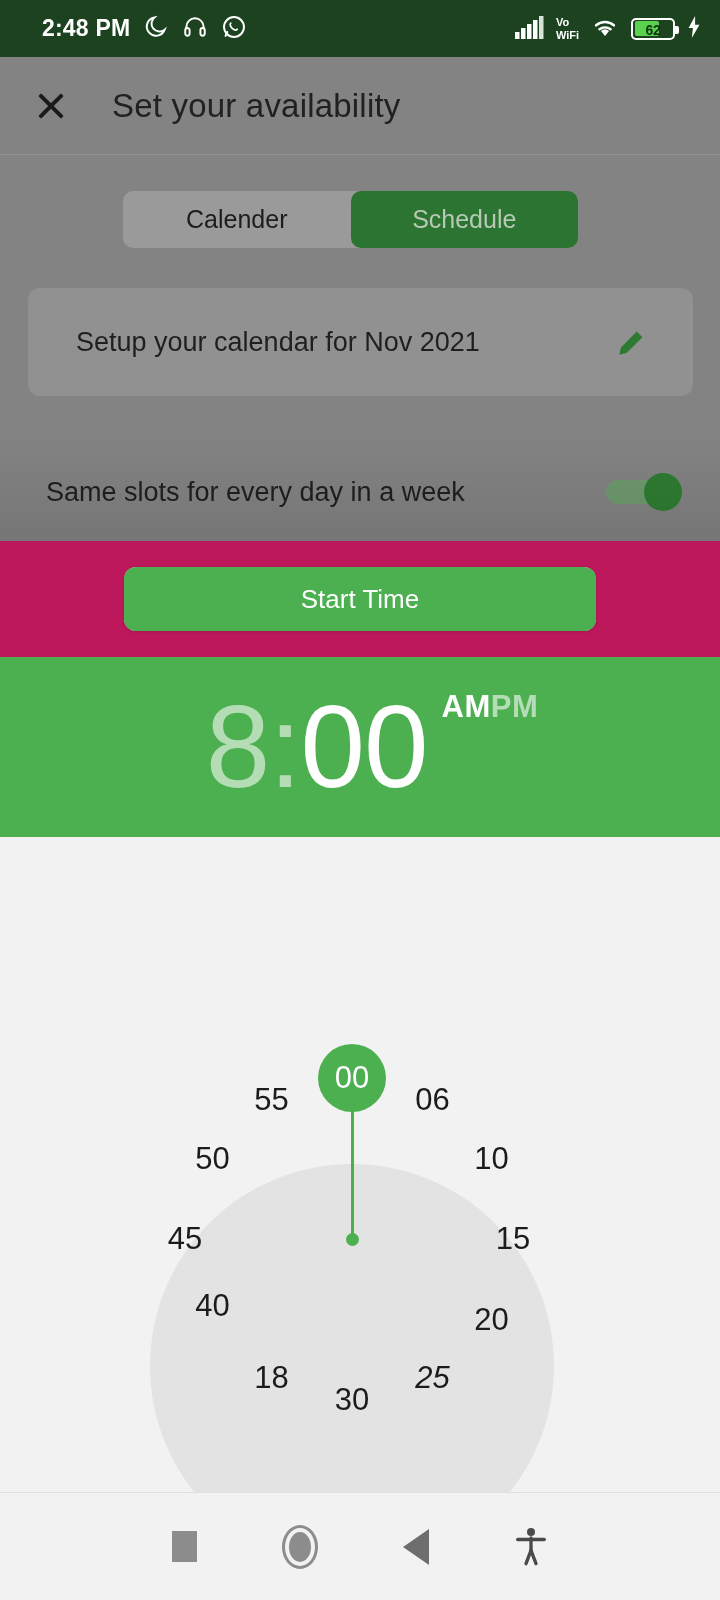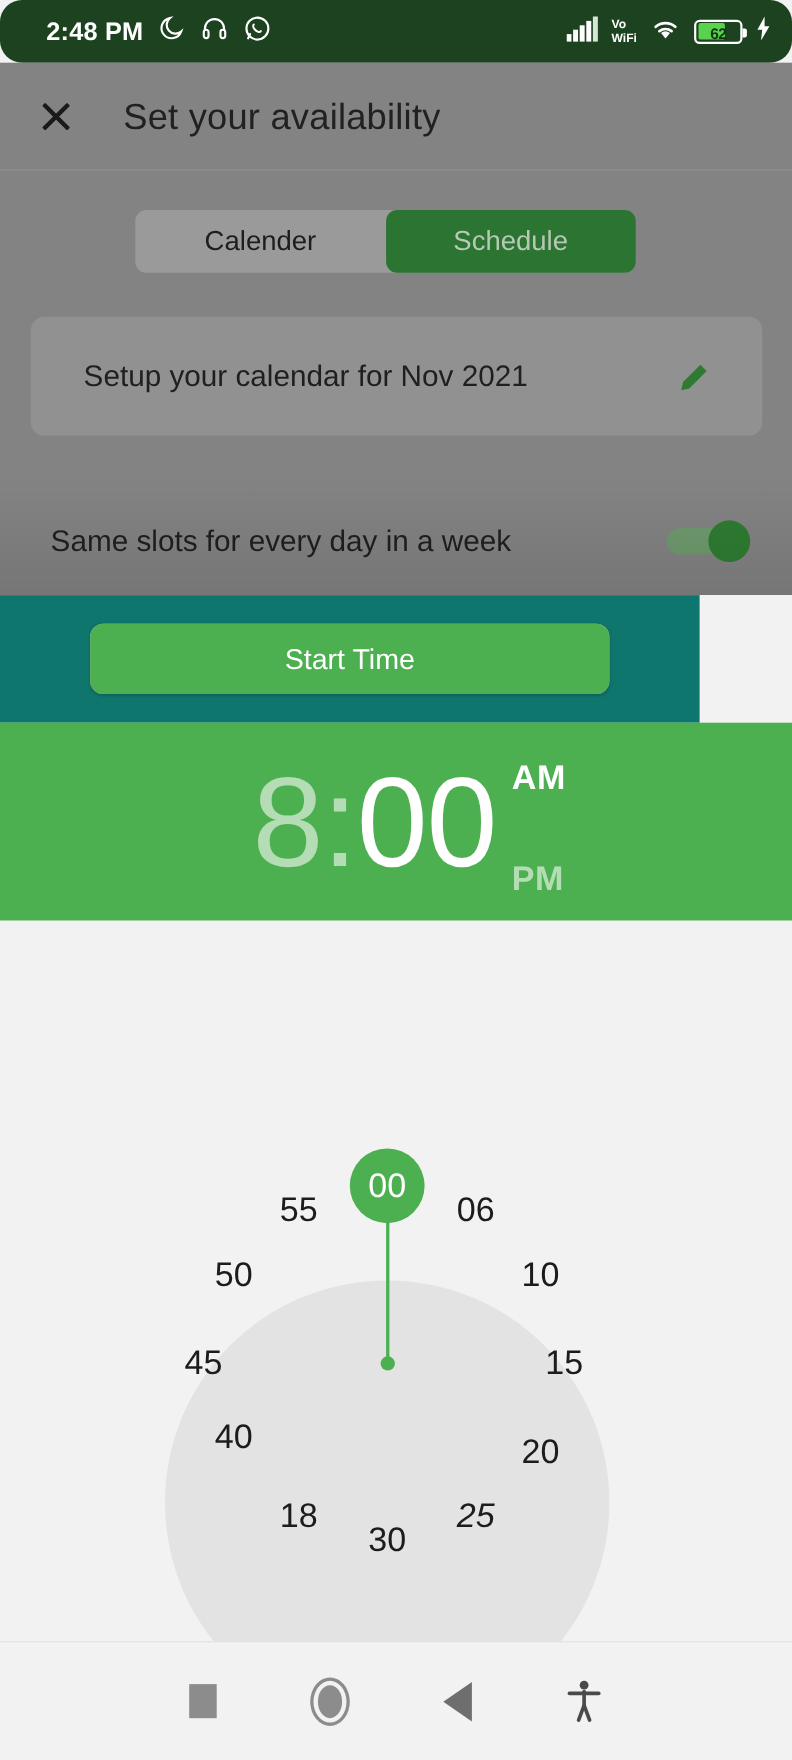--- a/index.html
+++ b/index.html
@@ -17,21 +17,20 @@
 
   
   .statusbar {
     position: absolute; left: 0; top: 0;
     width: 720px; height: 57px;
     background: #1d4220;
     display: flex; align-items: center;
     justify-content: space-between;
     padding: 0 18px 0 42px;
     color: #ffffff;
-    border-radius: 20px;
   }
   .sb-left { display: flex; align-items: center; gap: 13px; }
   .sb-clock { font-size: 23px; font-weight: bold; letter-spacing: .2px; }
   .sb-right { display: flex; align-items: center; gap: 11px; }
   .sb-icon { display: block; }
   .vowifi {
     font-size: 11px; line-height: 12.5px; font-weight: bold;
     text-align: left;
   }
   .battery {
@@ -131,22 +130,22 @@
     background: #2e7d32; border-radius: 50%;
   }
 
   
   .dialog {
     position: absolute; left: 0; top: 541px;
     width: 720px; height: 1059px;
     background: #f2f2f2;
   }
   .dlg-top {
-    width: 636px; height: 116px;
-    background: #0f766e;
+    width: 720px; height: 116px;
+    background: #be185d;
     display: flex; align-items: center; justify-content: center;
   }
   .tabs {
     width: 472px; height: 64px;
     background: #e4e4e4; border-radius: 12px;
     display: flex; align-items: center;
     position: relative;
   }
   .tab {
     flex: 1; height: 64px;
@@ -171,21 +170,21 @@
   }
   .digits {
     font-size: 116px; line-height: 116px;
     font-weight: normal; letter-spacing: -1px;
     display: flex; align-items: baseline;
     margin-top: 12px;
   }
   .dim { color: rgba(255,255,255,0.58); }
   .lit { color: #ffffff; }
   .meridiem {
-    display: flex; flex-direction: column;
+    display: flex; flex-direction: row;
     justify-content: space-between;
     height: 128px; margin-left: 14px; margin-top: 12px;
   }
   .mer {
     font-size: 31px; font-weight: bold; letter-spacing: .5px;
   }
   .mer.on  { color: #ffffff; }
   .mer.off { color: rgba(255,255,255,0.58); }
 
   

